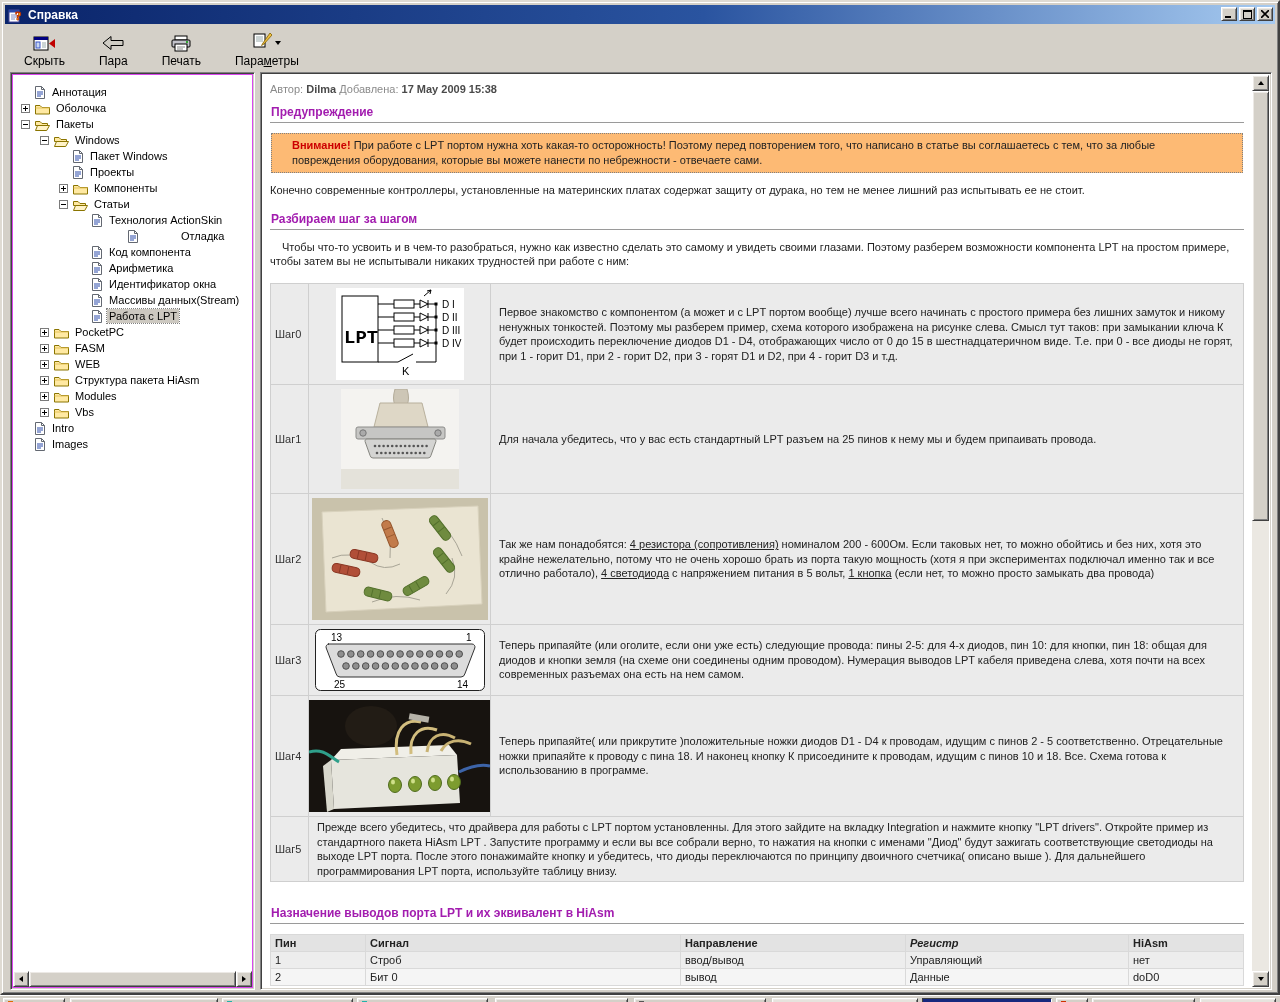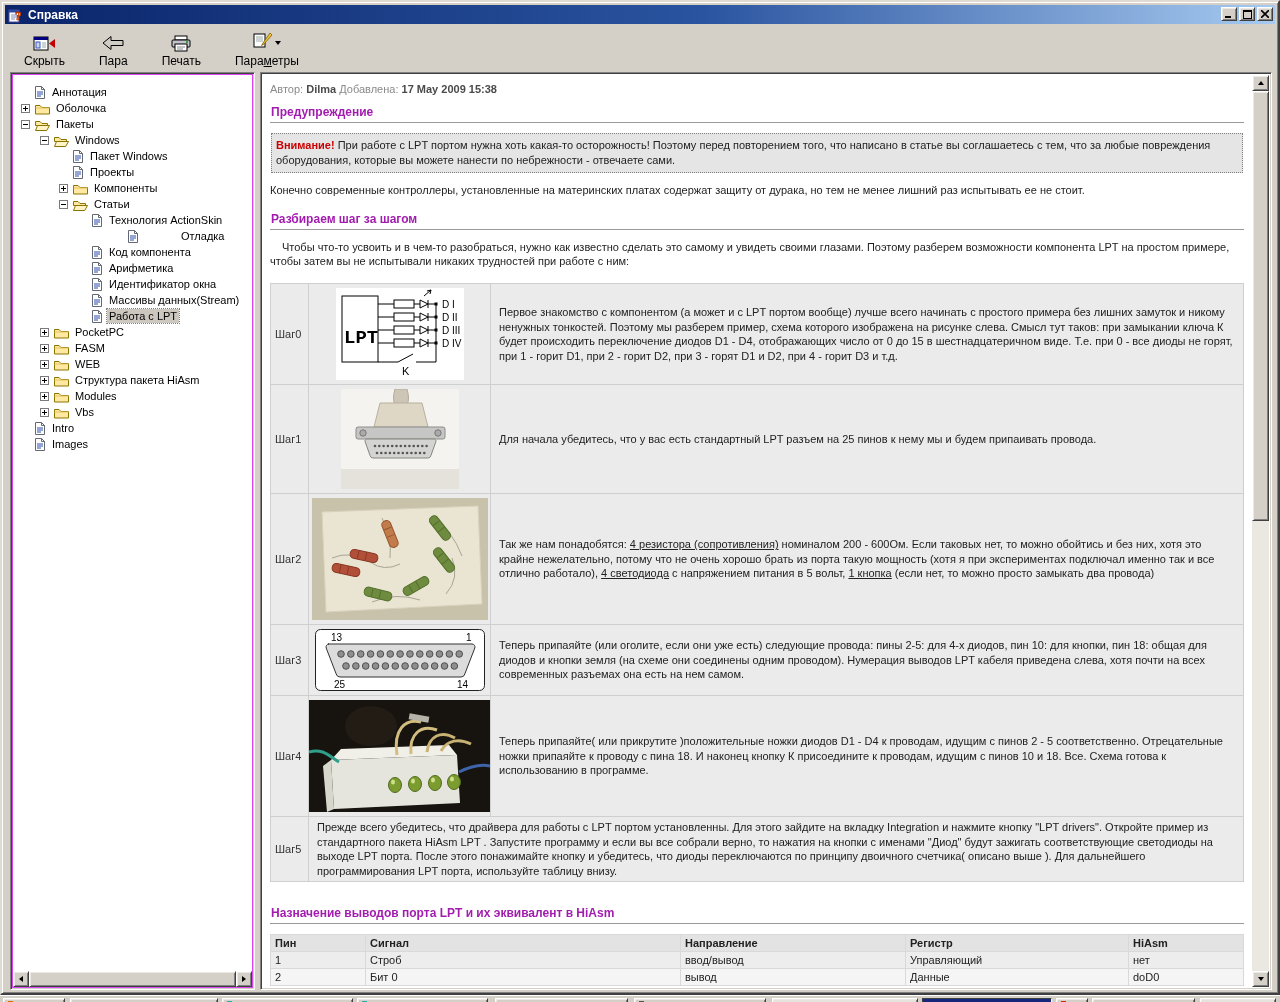--- a/index.html
+++ b/index.html
@@ -53,21 +53,21 @@
   .expand-spacer{width:13px;flex:none;}
   .tree-icon{flex:none;margin-right:4px;display:flex;}
   .tree-label{padding:0 2px;line-height:14px;}
   .tree-row.selected .tree-label{background:#ccc8c0;outline:1px dotted #808080;}
 
   
   .meta-line{margin:2px 0 10px 0;color:#8a8a8a;}
   .meta-line b{color:#4a4a4a;}
   h2.sect{font-size:12px;font-weight:bold;color:#a21caf;margin:0 0 10px 0;padding:0 0 3px 1px;
     border-bottom:1px solid #9a9a9a;}
-  #warn-box{border:1px dotted #808080;background:#e5e5e5;padding:4px 4px;margin:0 1px 10px 1px;
+  #warn-box{border:1px dotted #808080;background:#fdba74;padding:4px 20px;margin:0 1px 10px 1px;
     line-height:1.35;}
   #warn-box b{color:#cc0000;}
   p.body-p{margin:0 0 14px 0;line-height:1.35;}
   p.indent{text-indent:12px;}
 
   
   #steps-table{width:100%;border-collapse:collapse;border:1px solid #888;background:#ebebeb;
     margin-bottom:0;}
   #steps-table td{border:1px solid #cfcfcf;font-size:11px;vertical-align:middle;}
   td.step-label{width:38px;padding:2px 2px 2px 4px;color:#333;}
@@ -79,21 +79,21 @@
   
   h2.sect.pin-h{margin-top:24px;}
   #pin-table{width:100%;border-collapse:collapse;border:1px solid #888;margin-top:2px;}
   #pin-table th{background:#e3e3e3;font-weight:bold;text-align:left;font-size:11px;
     padding:2px 4px;border:1px solid #d9d9d9;}
   #pin-table td{background:#ededed;font-size:11px;padding:2px 4px;border:1px solid #d9d9d9;}
   #pin-table tr:nth-child(even) td{background:#f5f5f5;}
   #pin-table th:nth-child(1){width:95px;}
   #pin-table th:nth-child(2){width:315px;}
   #pin-table th:nth-child(3){width:225px;}
-  #pin-table th:nth-child(4){width:223px;}
+  #pin-table th:nth-child(4){width:223px;font-style:italic;}
 
   
   #vscroll{position:absolute;top:2px;bottom:2px;right:2px;width:17px;background:#ebe8e2;}
   .sb-btn{position:absolute;left:0;width:17px;height:16px;display:flex;align-items:center;justify-content:center;}
   .sb-up{top:0;} .sb-down{bottom:0;}
   #v-thumb{position:absolute;left:0;top:16px;width:17px;height:430px;}
   .tri-up{width:0;height:0;border-left:3px solid transparent;border-right:3px solid transparent;border-bottom:4px solid #000;}
   .tri-down{width:0;height:0;border-left:3px solid transparent;border-right:3px solid transparent;border-top:4px solid #000;}
   .tri-left{width:0;height:0;border-top:3px solid transparent;border-bottom:3px solid transparent;border-right:4px solid #000;}
   .tri-right{width:0;height:0;border-top:3px solid transparent;border-bottom:3px solid transparent;border-left:4px solid #000;}

